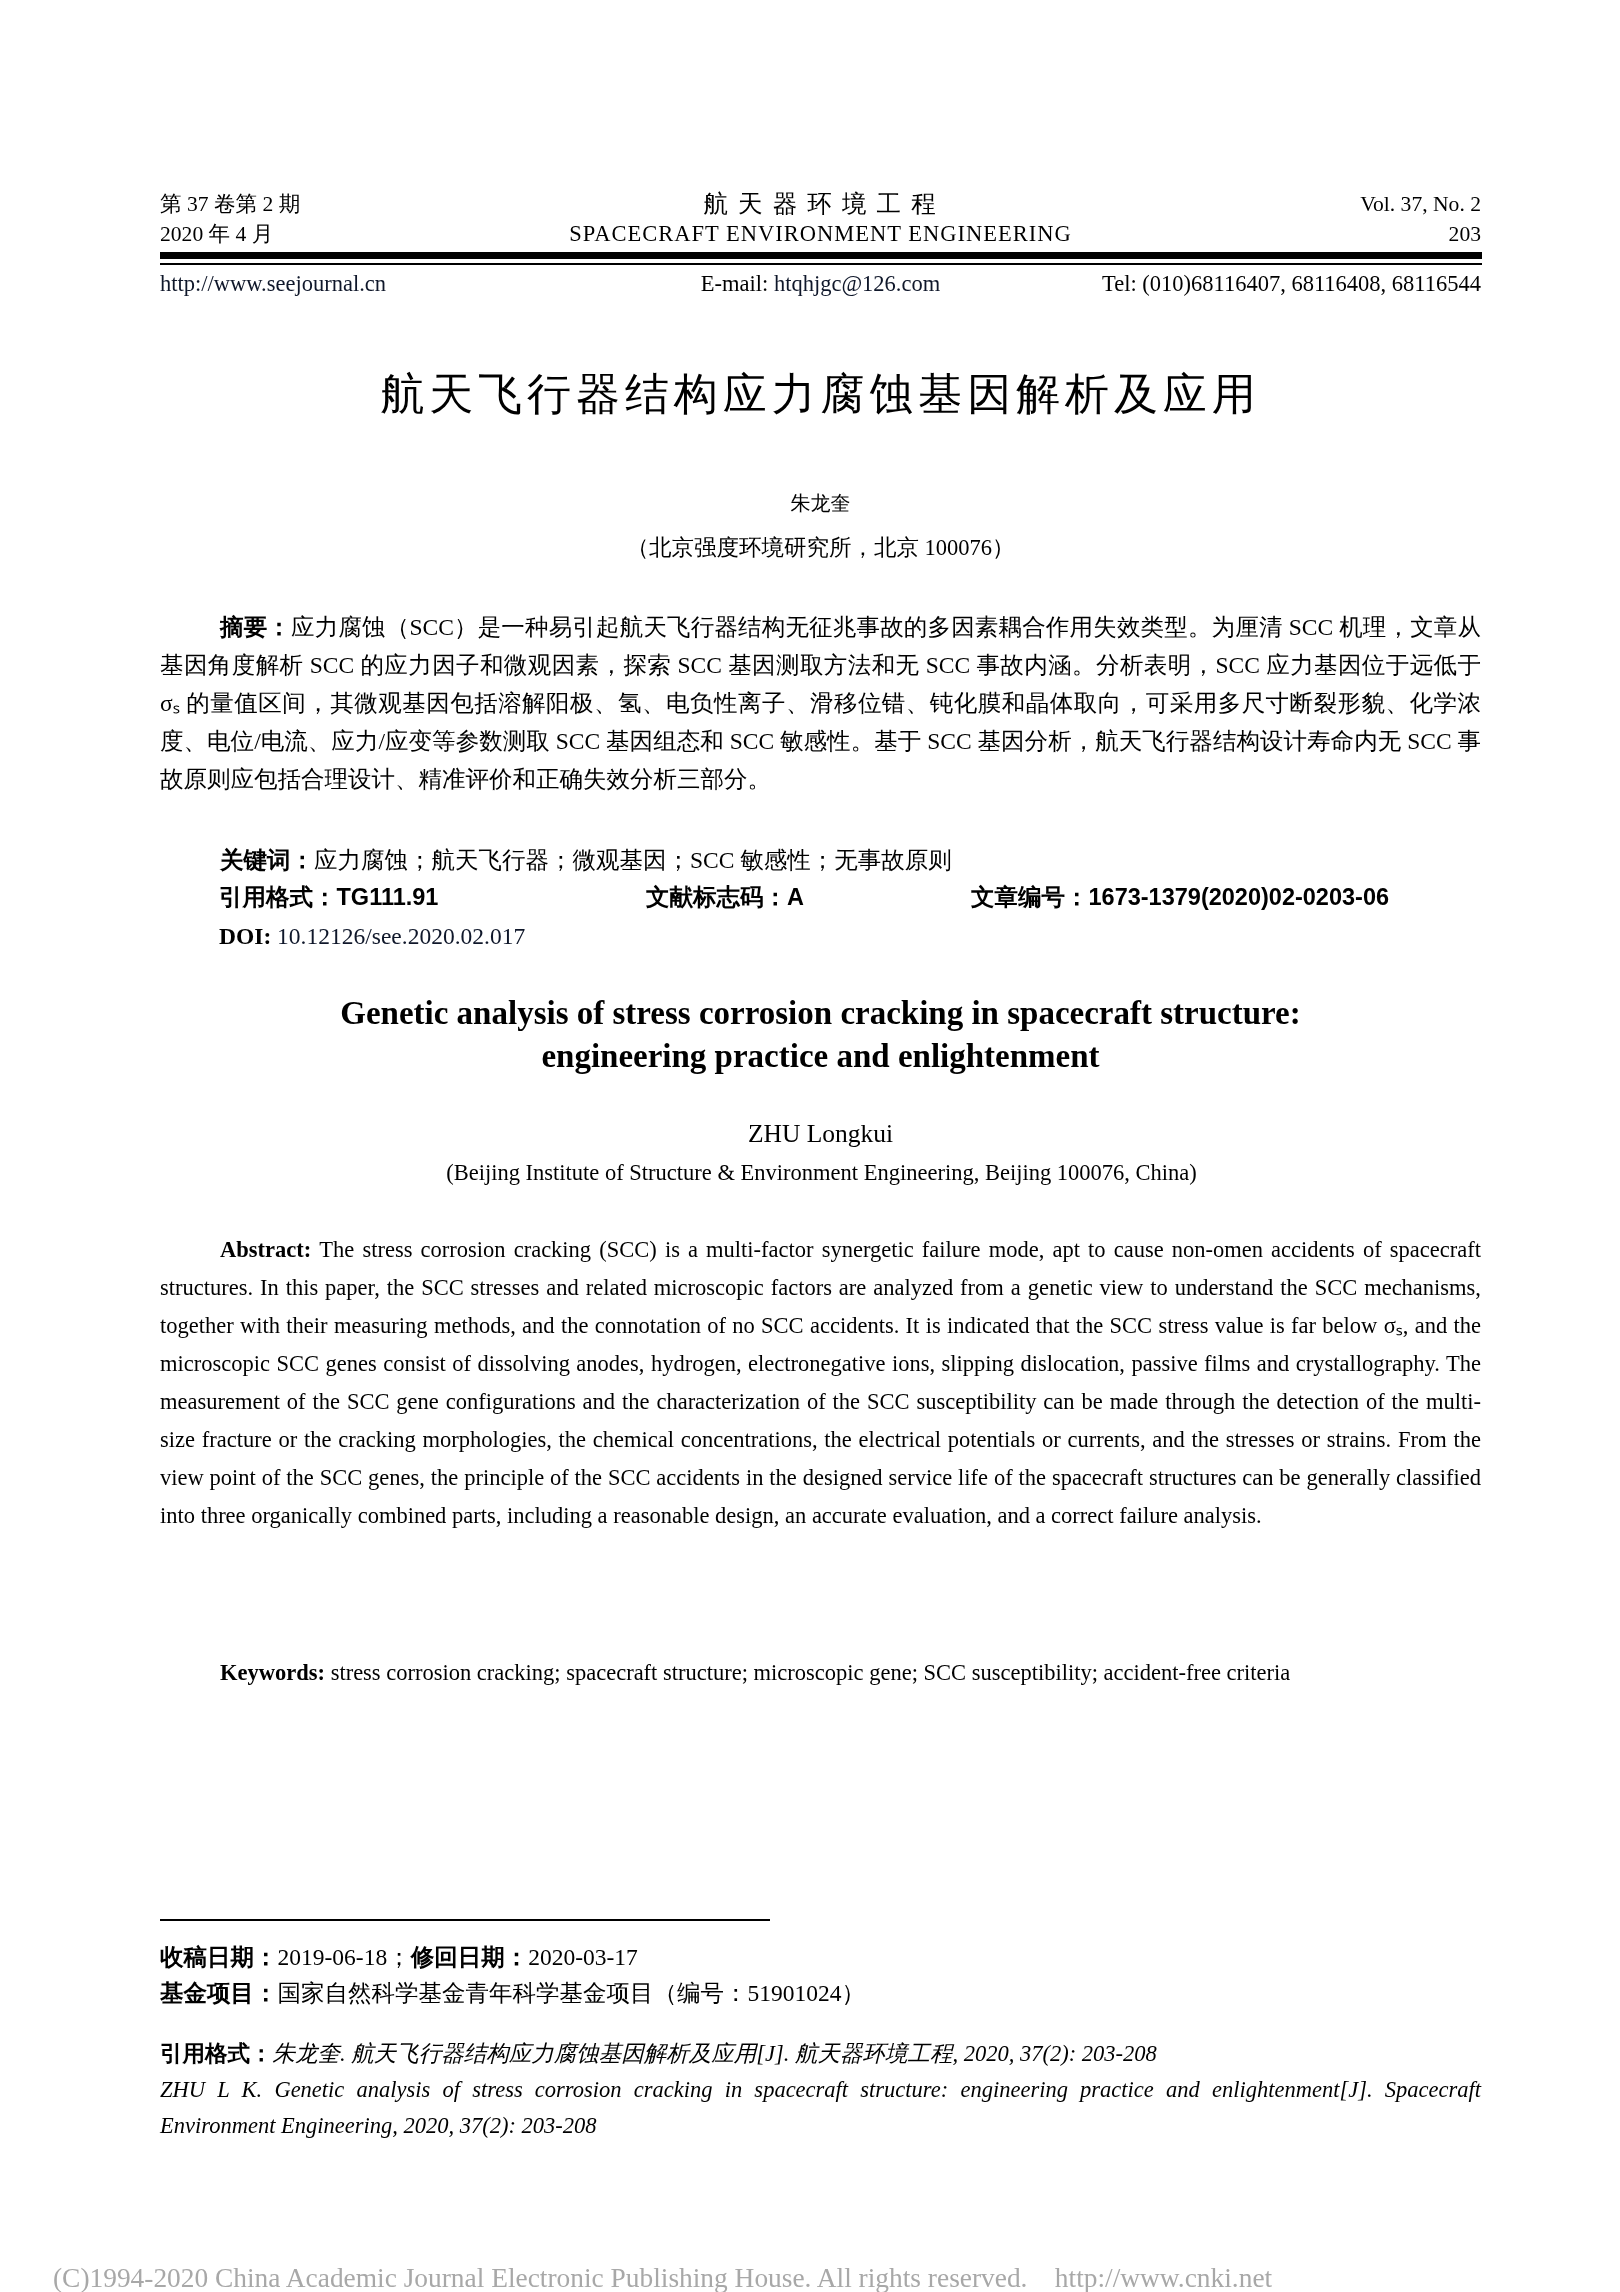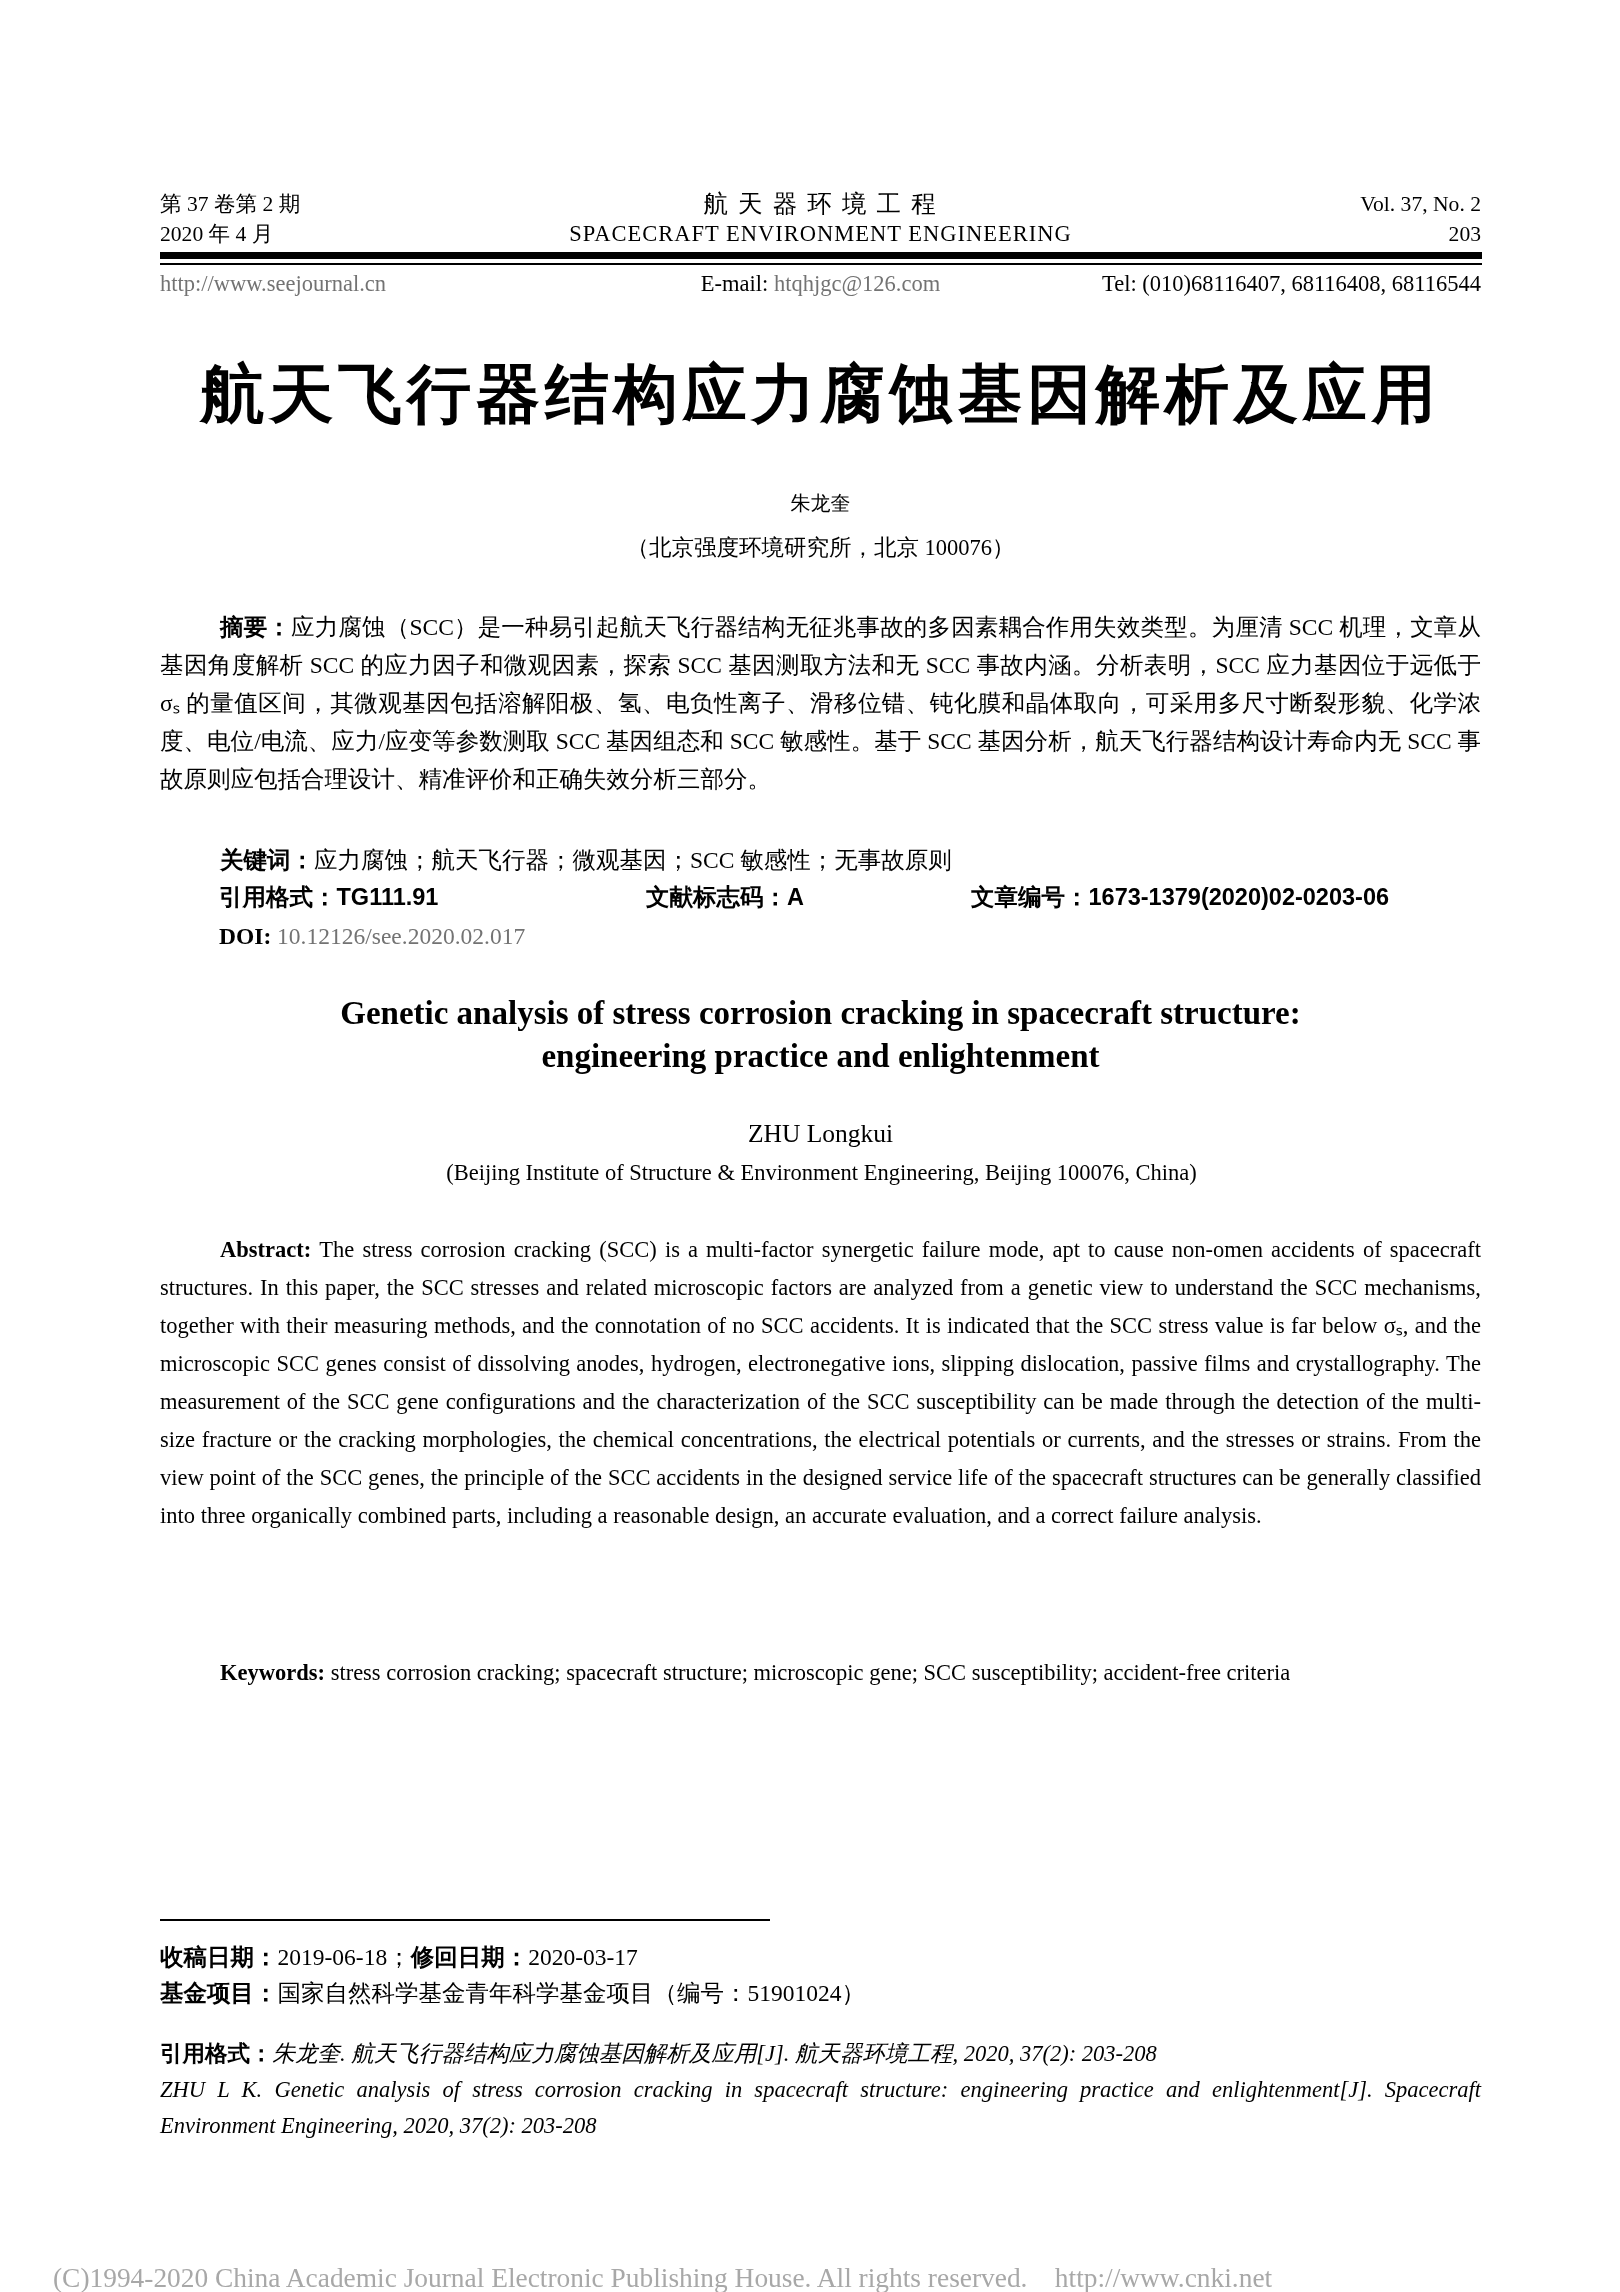--- a/index.html
+++ b/index.html
@@ -2,40 +2,40 @@
 <html><head>
 <meta charset="utf-8">
 <style>
   html,body{margin:0;padding:0;background:#ffffff;}
   .page{position:relative;width:1620px;height:2293px;background:#ffffff;overflow:hidden;
         font-family:"Liberation Serif", serif;color:#000;}
   .hei{font-family:"Liberation Sans", sans-serif;font-weight:bold;}
   .abs{position:absolute;}
   .center{text-align:center;}
   .justify{text-align:justify;text-justify:inter-word;}
-  a.link{color:#737373;text-decoration:none;}
+  a.link{color:#0f172a;text-decoration:none;}
 
   
   .hdr{left:160px;top:189px;width:1321px;display:grid;grid-template-columns:1fr auto 1fr;
        font-size:21.6px;line-height:30px;}
   .hdr .c2{text-align:center;}
   .hdr .c3{text-align:right;}
   .jcn{font-size:24.5px;letter-spacing:2px;}
   .jen{font-size:22.5px;letter-spacing:1px;}
 
   .rule-thick{left:160px;top:252px;width:1322px;height:6.9px;background:#000;}
   .rule-thin{left:160px;top:263px;width:1322px;height:2px;background:#000;}
 
   .links{left:160px;top:271px;width:1321px;display:grid;grid-template-columns:1fr auto 1fr;
          font-size:22.5px;line-height:25.5px;}
   .links .c2{text-align:center;}
   .links .c3{text-align:right;}
 
   
-  .title-cn{left:160px;top:363px;width:1321px;font-size:64px;font-weight:bold;
+  .title-cn{left:160px;top:363px;width:1321px;font-size:44px;font-weight:normal;
             letter-spacing:4.9px;line-height:63px;}
   .author-cn{left:160px;top:490px;width:1321px;font-size:20px;}
   .affil-cn{left:160px;top:532px;width:1321px;font-size:22.5px;}
 
   .abstract-cn{left:160px;top:608px;width:1321px;font-size:23.5px;line-height:38px;
                text-indent:60px;margin:0;}
   .keywords-cn{left:160px;top:841px;width:1321px;font-size:23.5px;line-height:38px;
                text-indent:60px;margin:0;}
   .clc-row{left:160px;top:881px;width:1321px;height:33px;font-size:23.5px;line-height:33px;}
   .clc-row .seg1{position:absolute;left:59px;}

